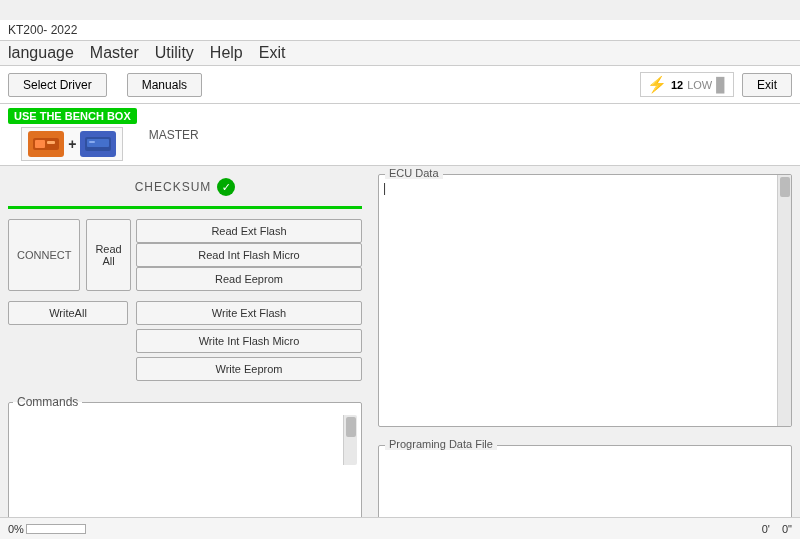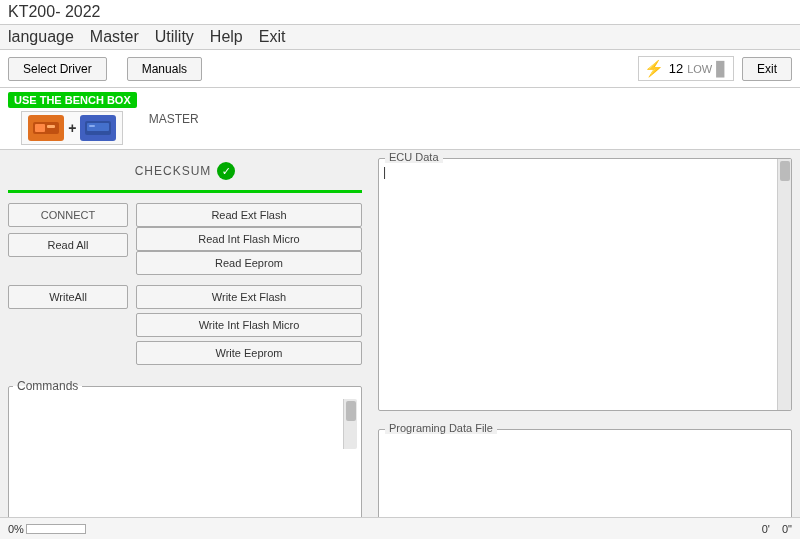--- a/index.html
+++ b/index.html
@@ -9,22 +9,23 @@
       font-family: Arial, sans-serif;
       font-size: 12px;
       background: #f0f0f0;
       overflow: hidden;
     }
     
     #title-bar {
       background: #fff;
       border-bottom: 1px solid #ccc;
       padding: 3px 8px;
-      font-size: 16px;
+      font-size: 12px;
       color: #333;
+      margin-top: 20px;
     }
     
     #menu-bar {
       background: #f5f5f5;
       border-bottom: 1px solid #ccc;
       padding: 3px 8px;
       display: flex;
       gap: 16px;
     }
     #menu-bar span {
@@ -61,21 +62,21 @@
       gap: 4px;
       border: 1px solid #ccc;
       padding: 2px 6px;
       background: #fff;
       font-size: 11px;
     }
     #battery-icon {
       color: red;
       font-size: 16px;
     }
-    #battery-num { font-size: 13px; font-weight: normal; }
+    #battery-num { font-size: 11px; font-weight: bold; }
     #low-text { color: #888; font-size: 11px; }
     
     #bench-area {
       display: flex;
       align-items: center;
       gap: 12px;
       padding: 4px 8px;
       background: #fff;
       border-bottom: 1px solid #ccc;
     }
@@ -155,21 +156,21 @@
       background: #00cc00;
       width: 100%;
       margin-bottom: 4px;
     }
     #action-area {
       display: flex;
       gap: 8px;
     }
     #left-buttons {
       display: flex;
-      flex-direction: column;
+      flex-direction: row;
       gap: 6px;
       width: 120px;
     }
     #right-buttons {
       display: flex;
       flex-direction: column;
       flex: 1;
     }
     .action-btn {
       border: 1px solid #aaa;

